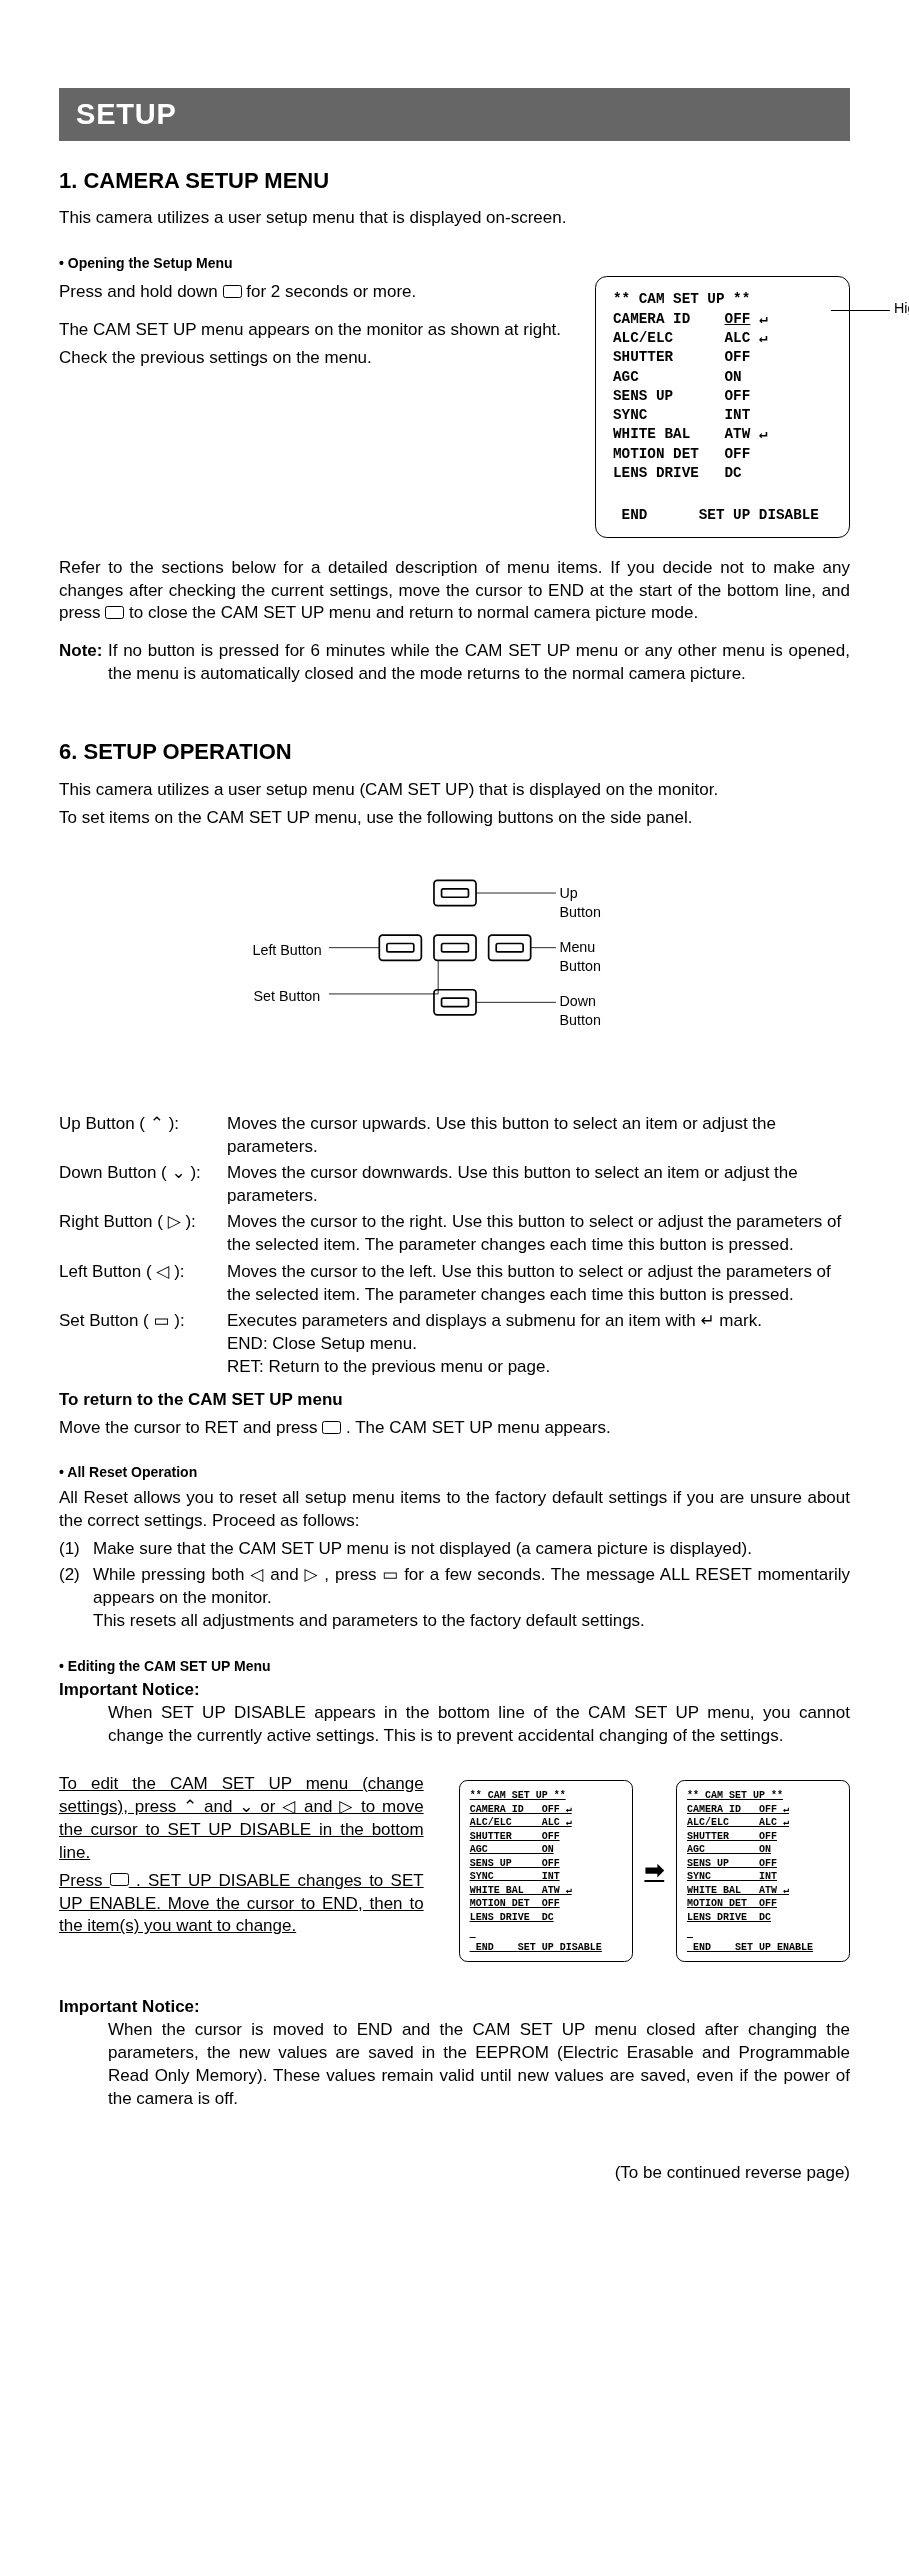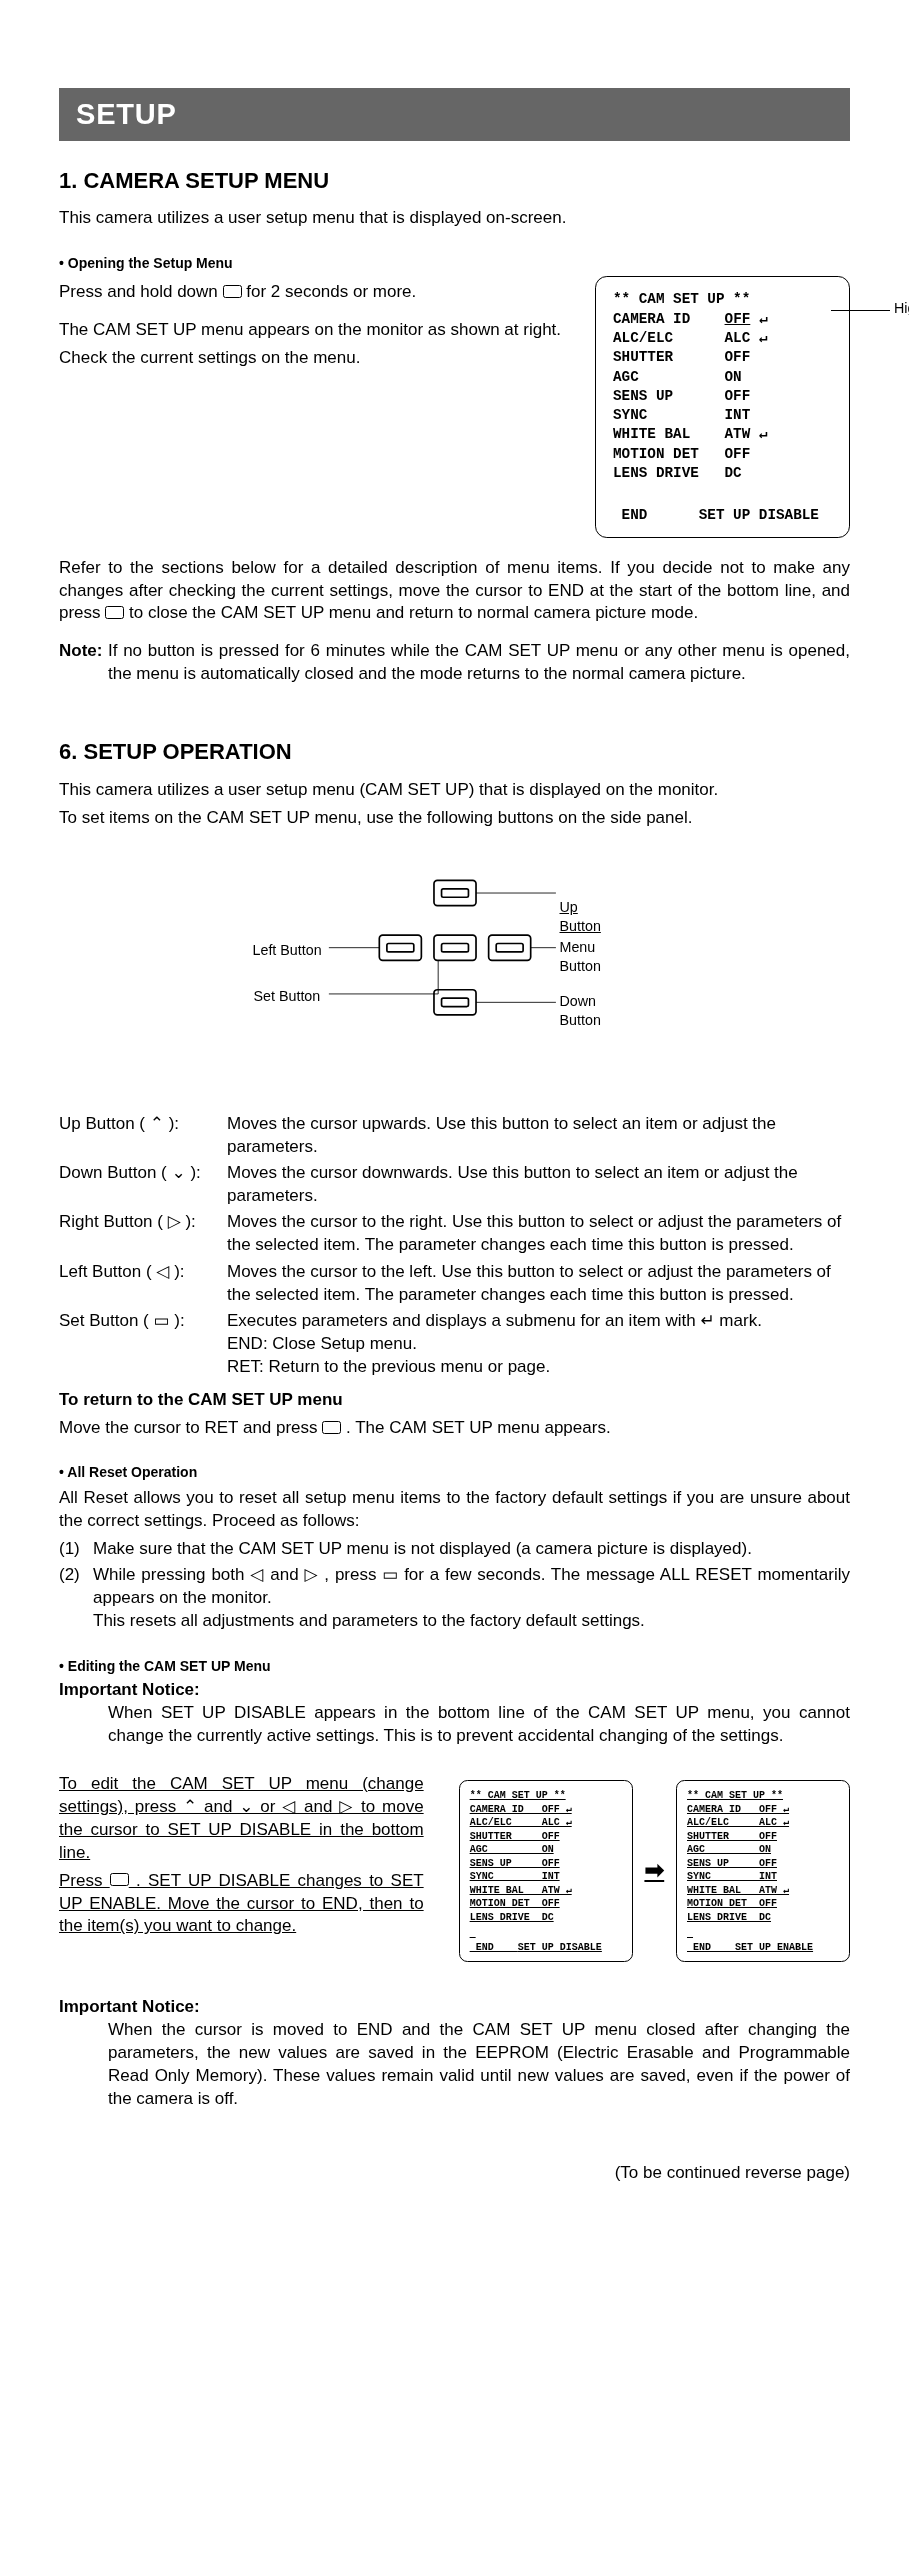--- a/index.html
+++ b/index.html
@@ -125,21 +125,21 @@
   <p>This camera utilizes a user setup menu that is displayed on-screen.</p>
 
   <h3 class="sub">• Opening the Setup Menu</h3>
 
   <div class="row">
     <div class="col-left">
       <p class="justify">
         <span>Press and hold down </span><span class="glyph"></span><span> for 2 seconds or more.</span>
       </p>
       <p class="justify" style="margin-top:15px;">The CAM SET UP menu appears on the monitor as shown at right.</p>
-      <p>Check the current settings on the menu.</p>
+      <p>Check the previous settings on the menu.</p>
     </div>
     <div class="osd-wrap">
       <div class="osd-box" id="osd-main"><span class="osd-title">** CAM SET UP **</span><span class="osd-row">CAMERA ID    <span class="hl">OFF</span> ↵</span><span class="osd-row">ALC/ELC      ALC ↵</span><span class="osd-row">SHUTTER      OFF</span><span class="osd-row">AGC          ON</span><span class="osd-row">SENS UP      OFF</span><span class="osd-row">SYNC         INT</span><span class="osd-row">WHITE BAL    ATW ↵</span><span class="osd-row">MOTION DET   OFF</span><span class="osd-row">LENS DRIVE   DC</span><span class="osd-row" style="margin-top:3.4px;">&nbsp;</span><span class="osd-row"> END      SET UP DISABLE</span></div>
       <div class="hl-line" style="top:34px; left:236px; width:59px;"></div>
       <span class="hl-label" style="top:23.6px; left:299px;">Highlighted</span>
     </div>
   </div>
 
   <p class="justify" style="margin-top:18.5px;">
     <span>Refer to the sections below for a detailed description of menu items.  If you decide not to make any changes after checking the current settings, move the cursor to END at the start of the bottom line, and press </span><span class="glyph"></span><span> to close the CAM SET UP menu and return to normal camera picture mode.</span>
@@ -174,21 +174,21 @@
       <rect class="db" x="329" y="85" width="32" height="10" rx="2"></rect>
       <line class="dl" x1="370" y1="90" x2="400" y2="90"></line>
 
       <rect class="db" x="255" y="140" width="50" height="30" rx="4"></rect>
       <rect class="db" x="264" y="150" width="32" height="10" rx="2"></rect>
       <line class="dl" x1="305" y1="155" x2="400" y2="155"></line>
 
       <line class="dl" x1="130" y1="145" x2="260" y2="145"></line>
       <line class="dl" x1="260" y1="145" x2="260" y2="105"></line>
     </svg>
-    <span class="lbl" style="top:26px; left:341px; white-space:pre;text-decoration:underline;">Up
+    <span class="lbl" style="top:12px; left:341px; white-space:pre;">Up
 Button</span>
     <span class="lbl" style="top:66px; left:341px; white-space:pre;">Menu
 Button</span>
     <span class="lbl" style="top:120px; left:341px; white-space:pre;">Down
 Button</span>
     <span class="lbl" style="top:69px; left:34px;">Left Button</span>
     <span class="lbl" style="top:115px; left:35px;">Set Button</span>
   </div>
 
   <div class="btn-list" id="btn-list">

